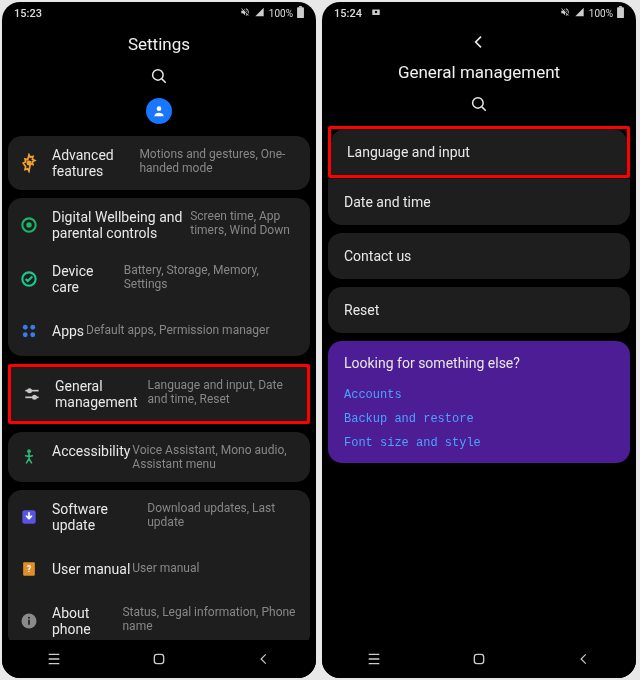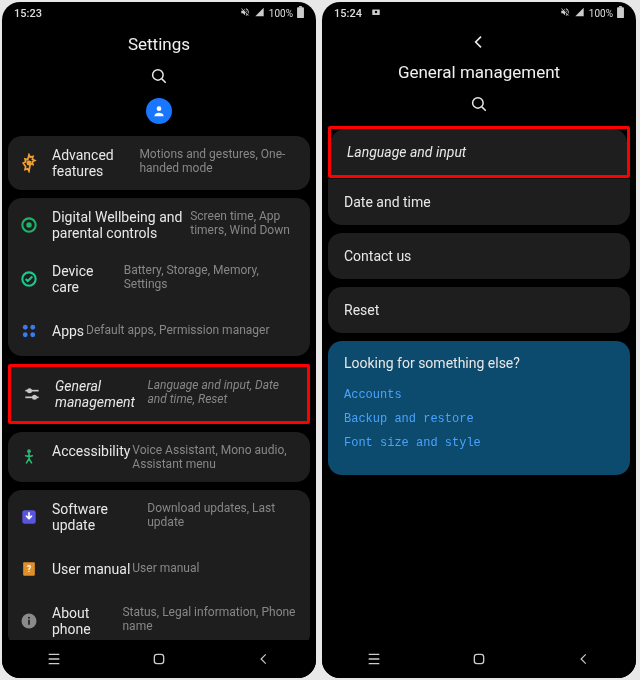--- a/index.html
+++ b/index.html
@@ -103,34 +103,33 @@
     color: #e8e8e8;
     font-weight: 400;
   }
   .item-sub {
     font-size: 12px;
     color: #878787;
   }
   .highlight {
     border: 3px solid #ff0000;
     border-radius: 2px;
-    font-style: italic;
   }
   .simple-item {
     background: #1e1e1e;
     border-radius: 14px;
     padding: 15px 16px;
     margin-bottom: 8px;
     font-size: 14px;
     color: #e8e8e8;
   }
   .suggest-card {
-    background: #0c4a6e;
+    background: #4c1d95;
     border-radius: 14px;
-    padding: 14px 16px 20px 16px;
+    padding: 14px 16px 8px 16px;
     margin-top: 2px;
   }
   .suggest-title {
     font-size: 14px;
     color: #e8e8e8;
     margin-bottom: 12px;
   }
   .suggest-link {
     font-size: 12px;
     color: #4aa3ff;

